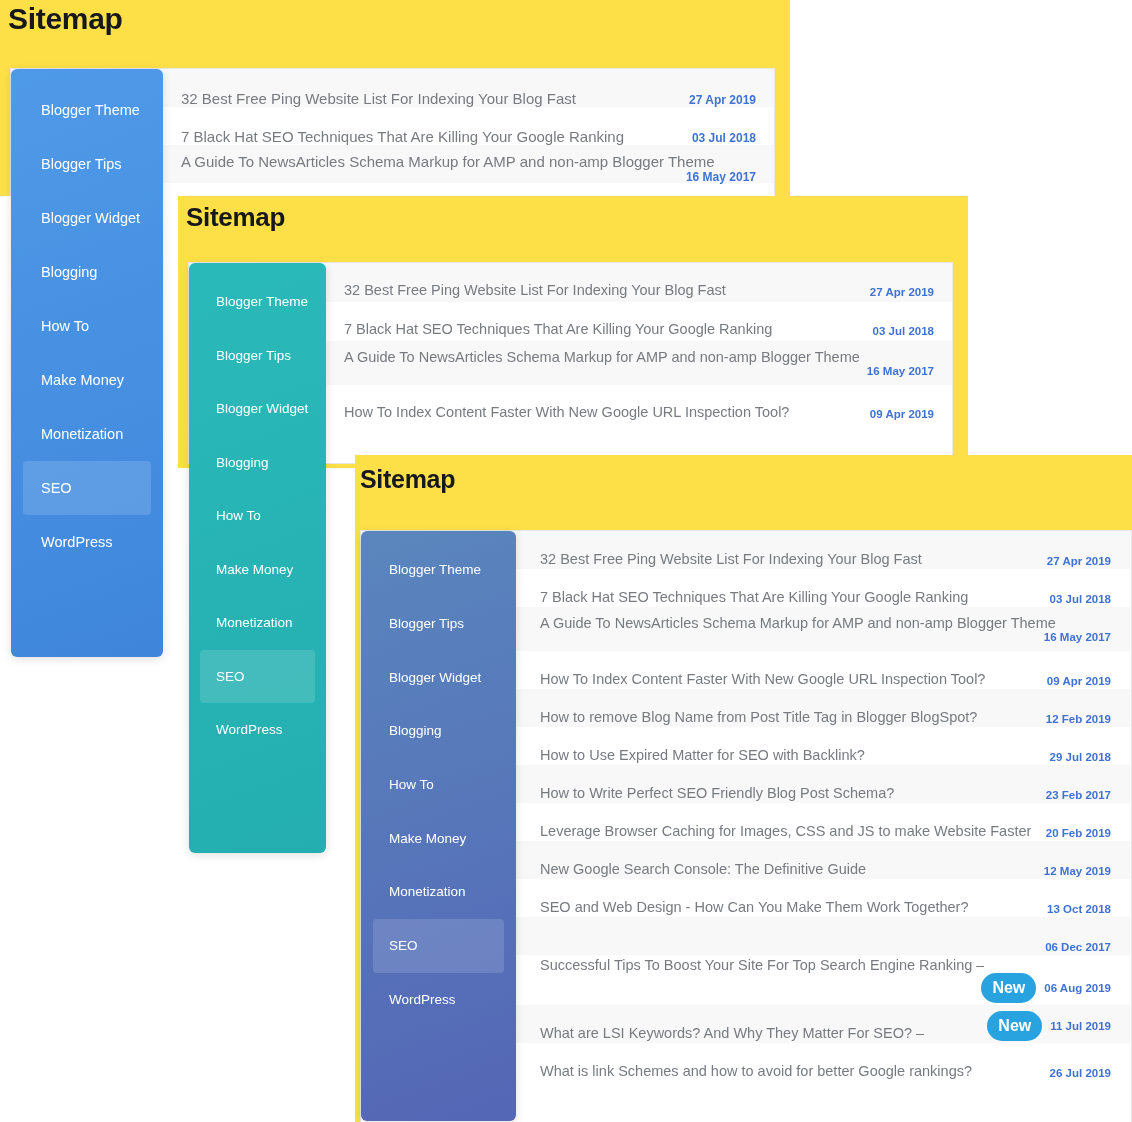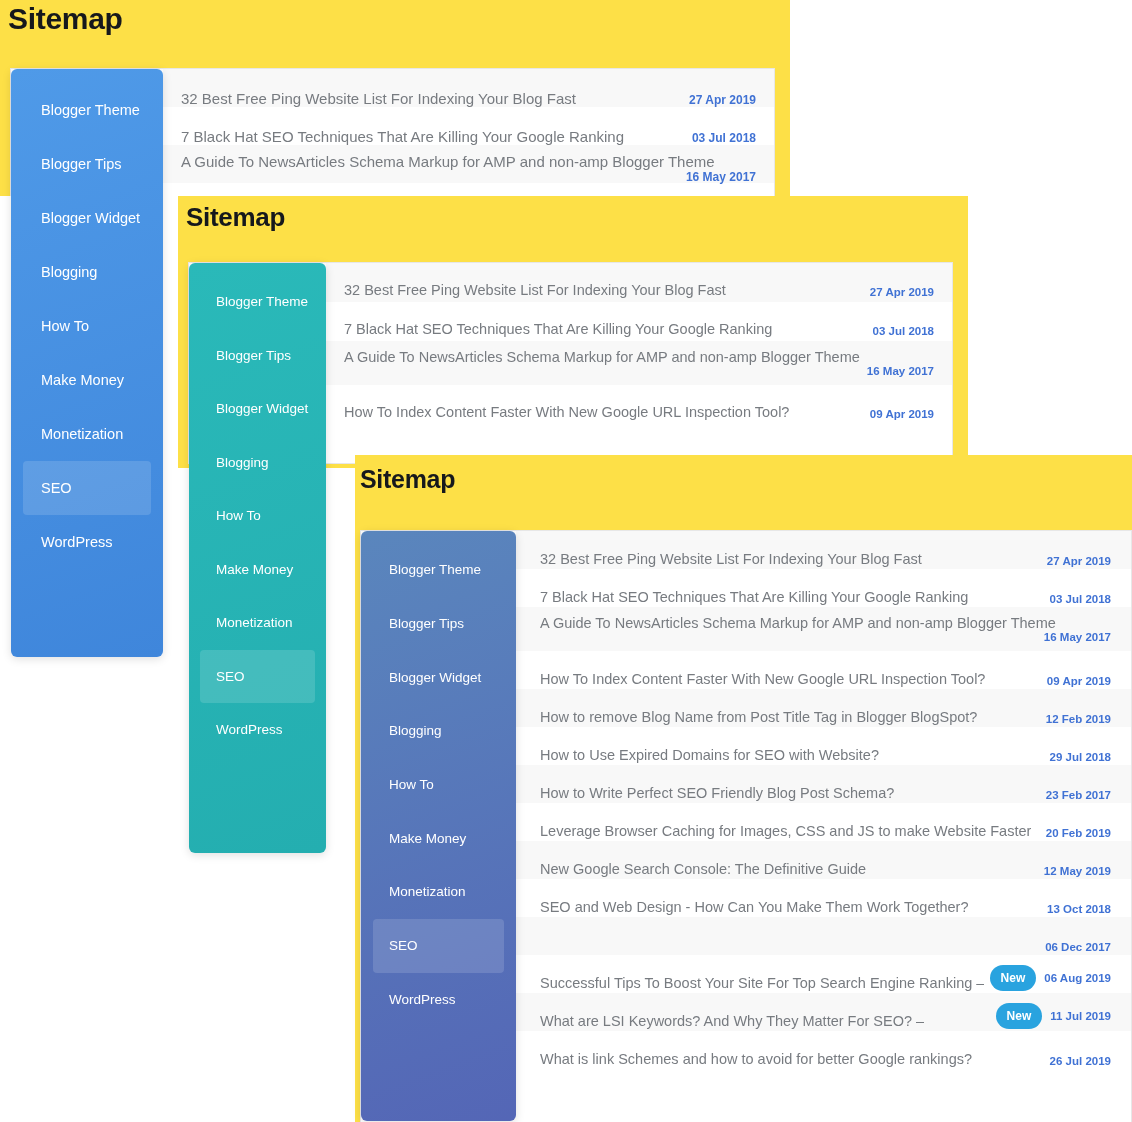--- a/index.html
+++ b/index.html
@@ -125,21 +125,21 @@
 
   
   #p3 { left: 355px; top: 455px; width: 777px; height: 667px; }
   #p3 .block-title { position:absolute; left: 5px; top: 12px; font-size: 25px; }
   #p3 .panel { position: absolute; left: 5px; top: 75px; width: 772px; height: 592px; border-bottom: none; }
   #p3 .sidebar { width: 155px; height: 590px; }
   #p3 .sidebar-item { height: 53.7px; padding: 0 16px; font-size: 13.5px; margin: 0 12px; }
   #p3 .row { min-height: 38px; padding: 2px 20px 2px 24px; }
   #p3 .row-title { font-size: 14.5px; }
   #p3 .row-date { font-size: 11.5px; }
-  #p3 .badge-new { font-size: 12px; padding: 7px 11px; margin-right: 8px; }
+  #p3 .badge-new { font-size: 16px; padding: 7px 11px; margin-right: 8px; }
 
   
   .fade-cover {
     position: absolute;
     pointer-events: none;
     background: #ffffff;
   }
 </style>
 </head>
 <body>
@@ -325,21 +325,21 @@
               <span class="row-date">09 Apr 2019</span>
             </div>
           </div>
           <div class="row odd">
             <a class="row-title" style="text-decoration: none; color: rgb(119, 123, 128);">How to remove Blog Name from Post Title Tag in Blogger BlogSpot?</a>
             <div class="row-right">
               <span class="row-date">12 Feb 2019</span>
             </div>
           </div>
           <div class="row even">
-            <a class="row-title" style="text-decoration: none; color: rgb(119, 123, 128);">How to Use Expired Domains for SEO with Website?</a>
+            <a class="row-title" style="text-decoration: none; color: rgb(119, 123, 128);">How to Use Expired Matter for SEO with Backlink?</a>
             <div class="row-right">
               <span class="row-date">29 Jul 2018</span>
             </div>
           </div>
           <div class="row odd">
             <a class="row-title" style="text-decoration: none; color: rgb(119, 123, 128);">How to Write Perfect SEO Friendly Blog Post Schema?</a>
             <div class="row-right">
               <span class="row-date">23 Feb 2017</span>
             </div>
           </div>

